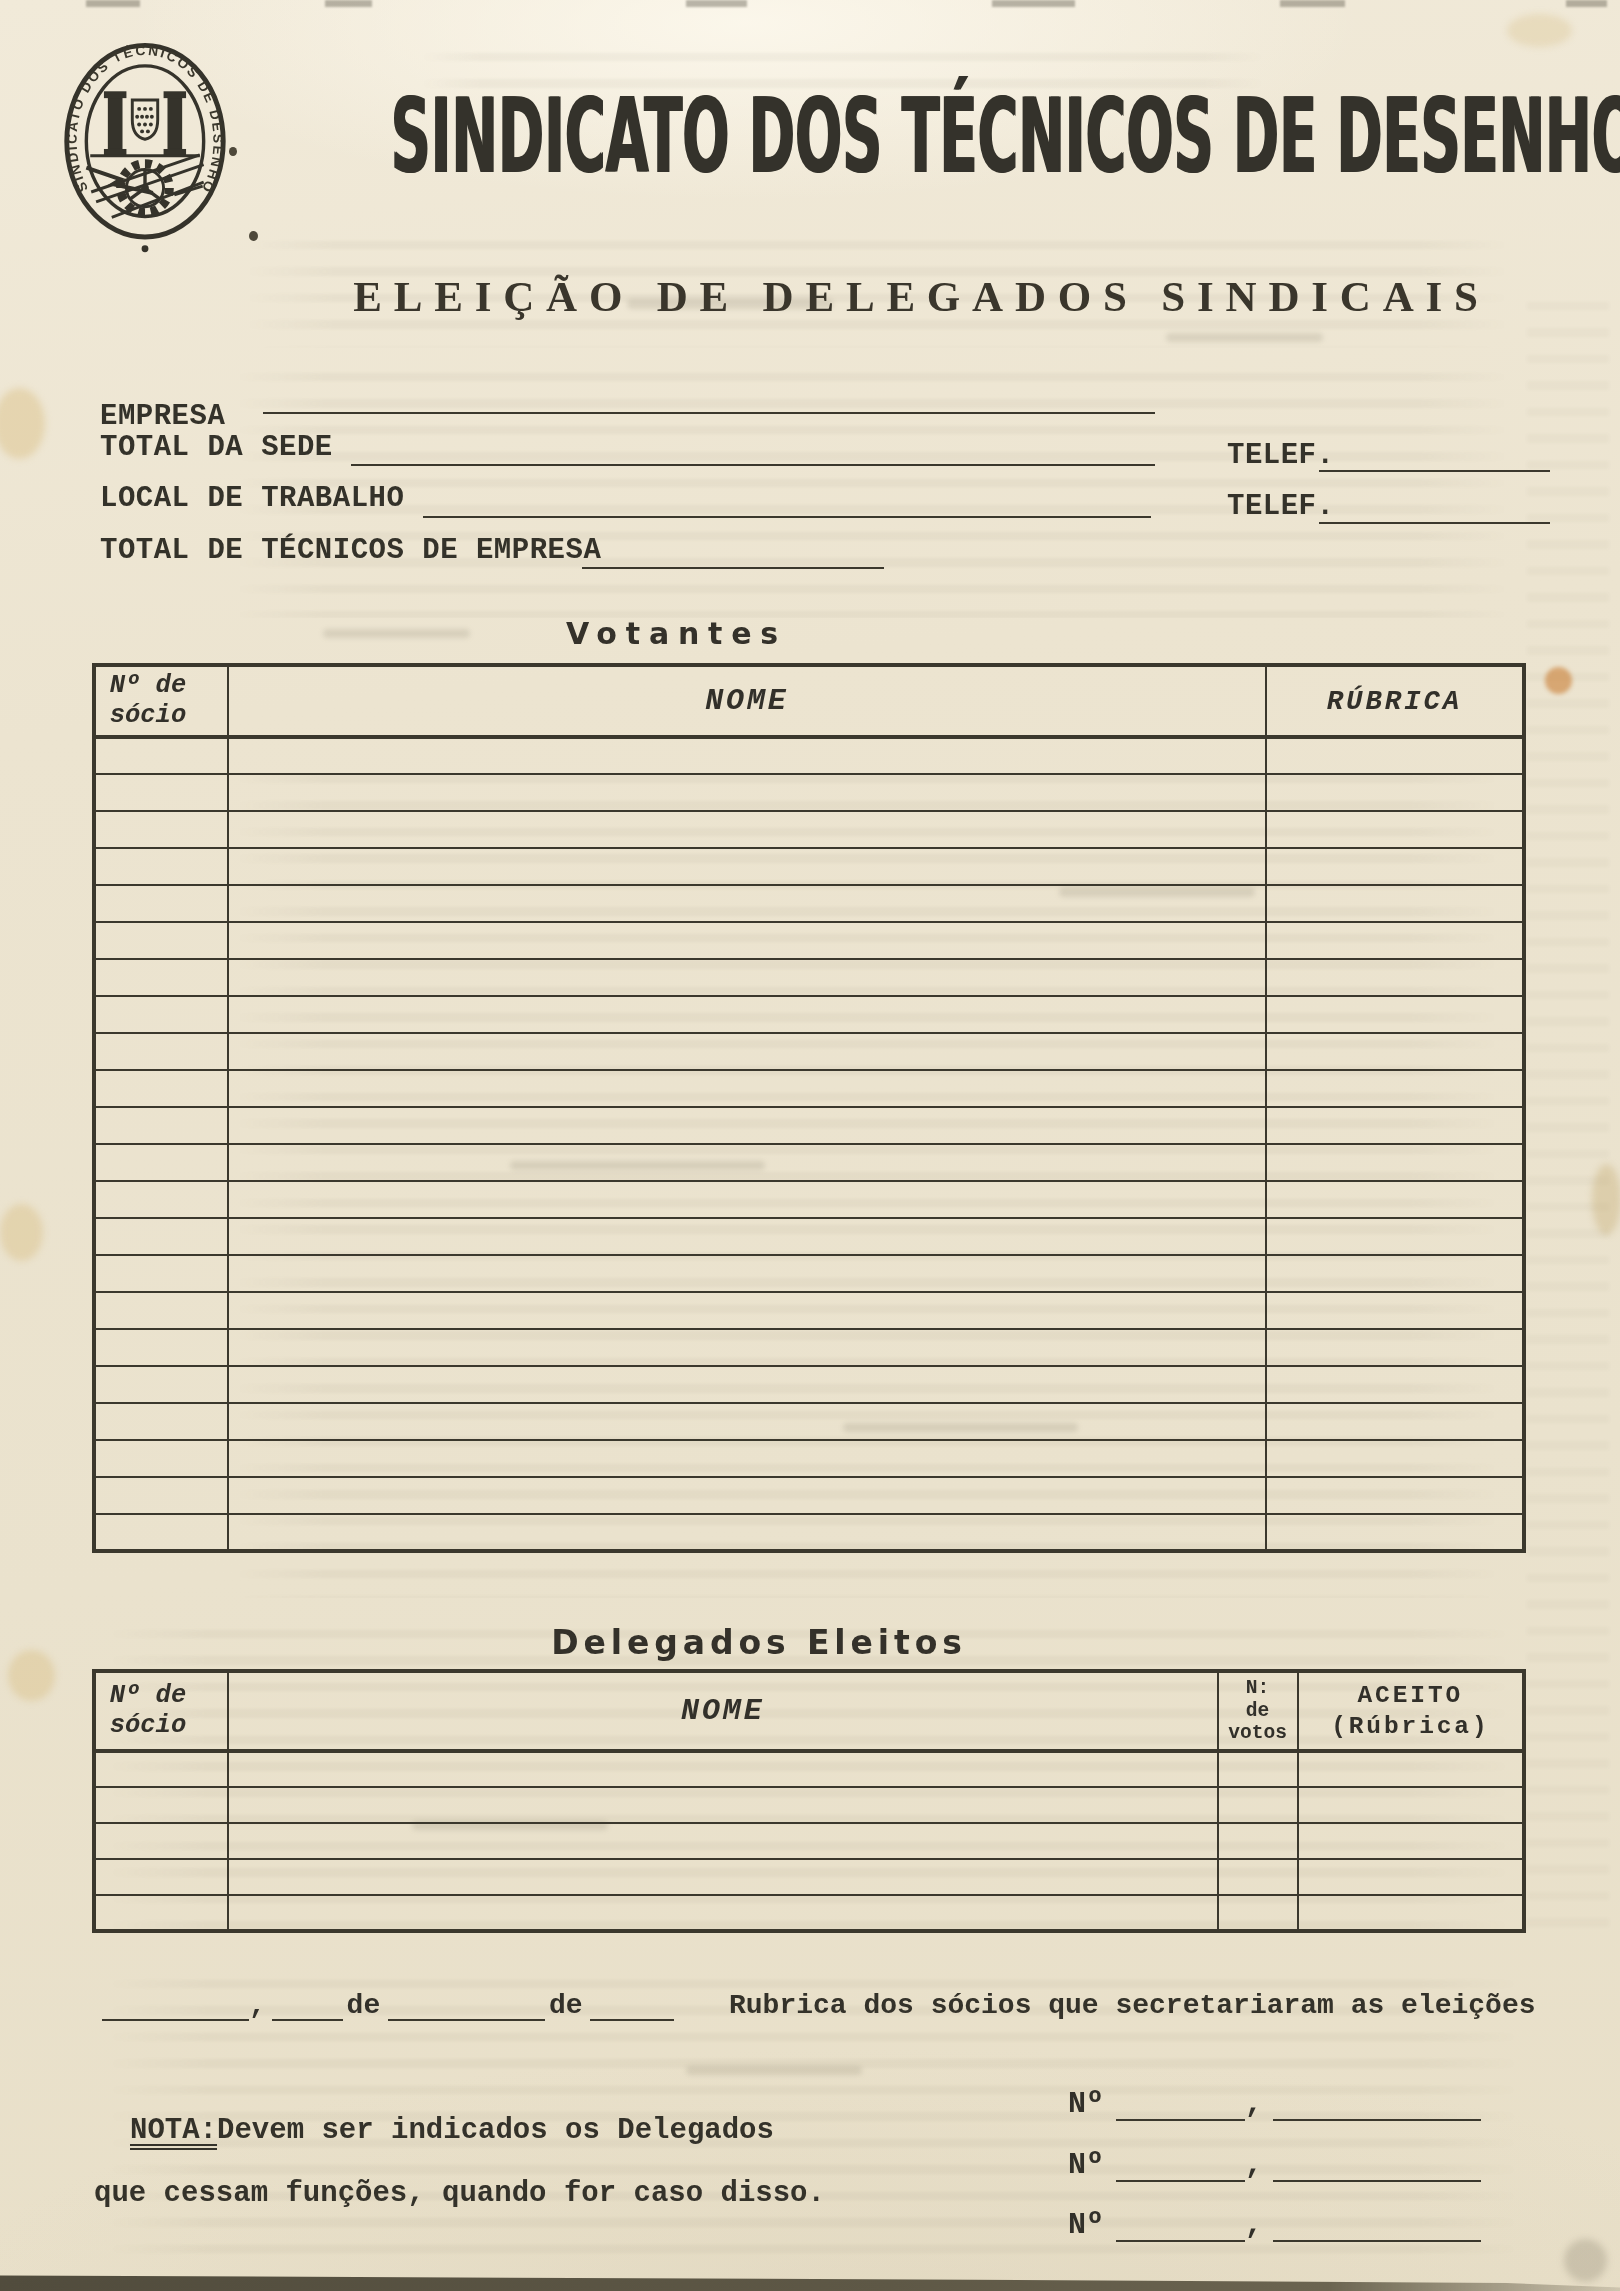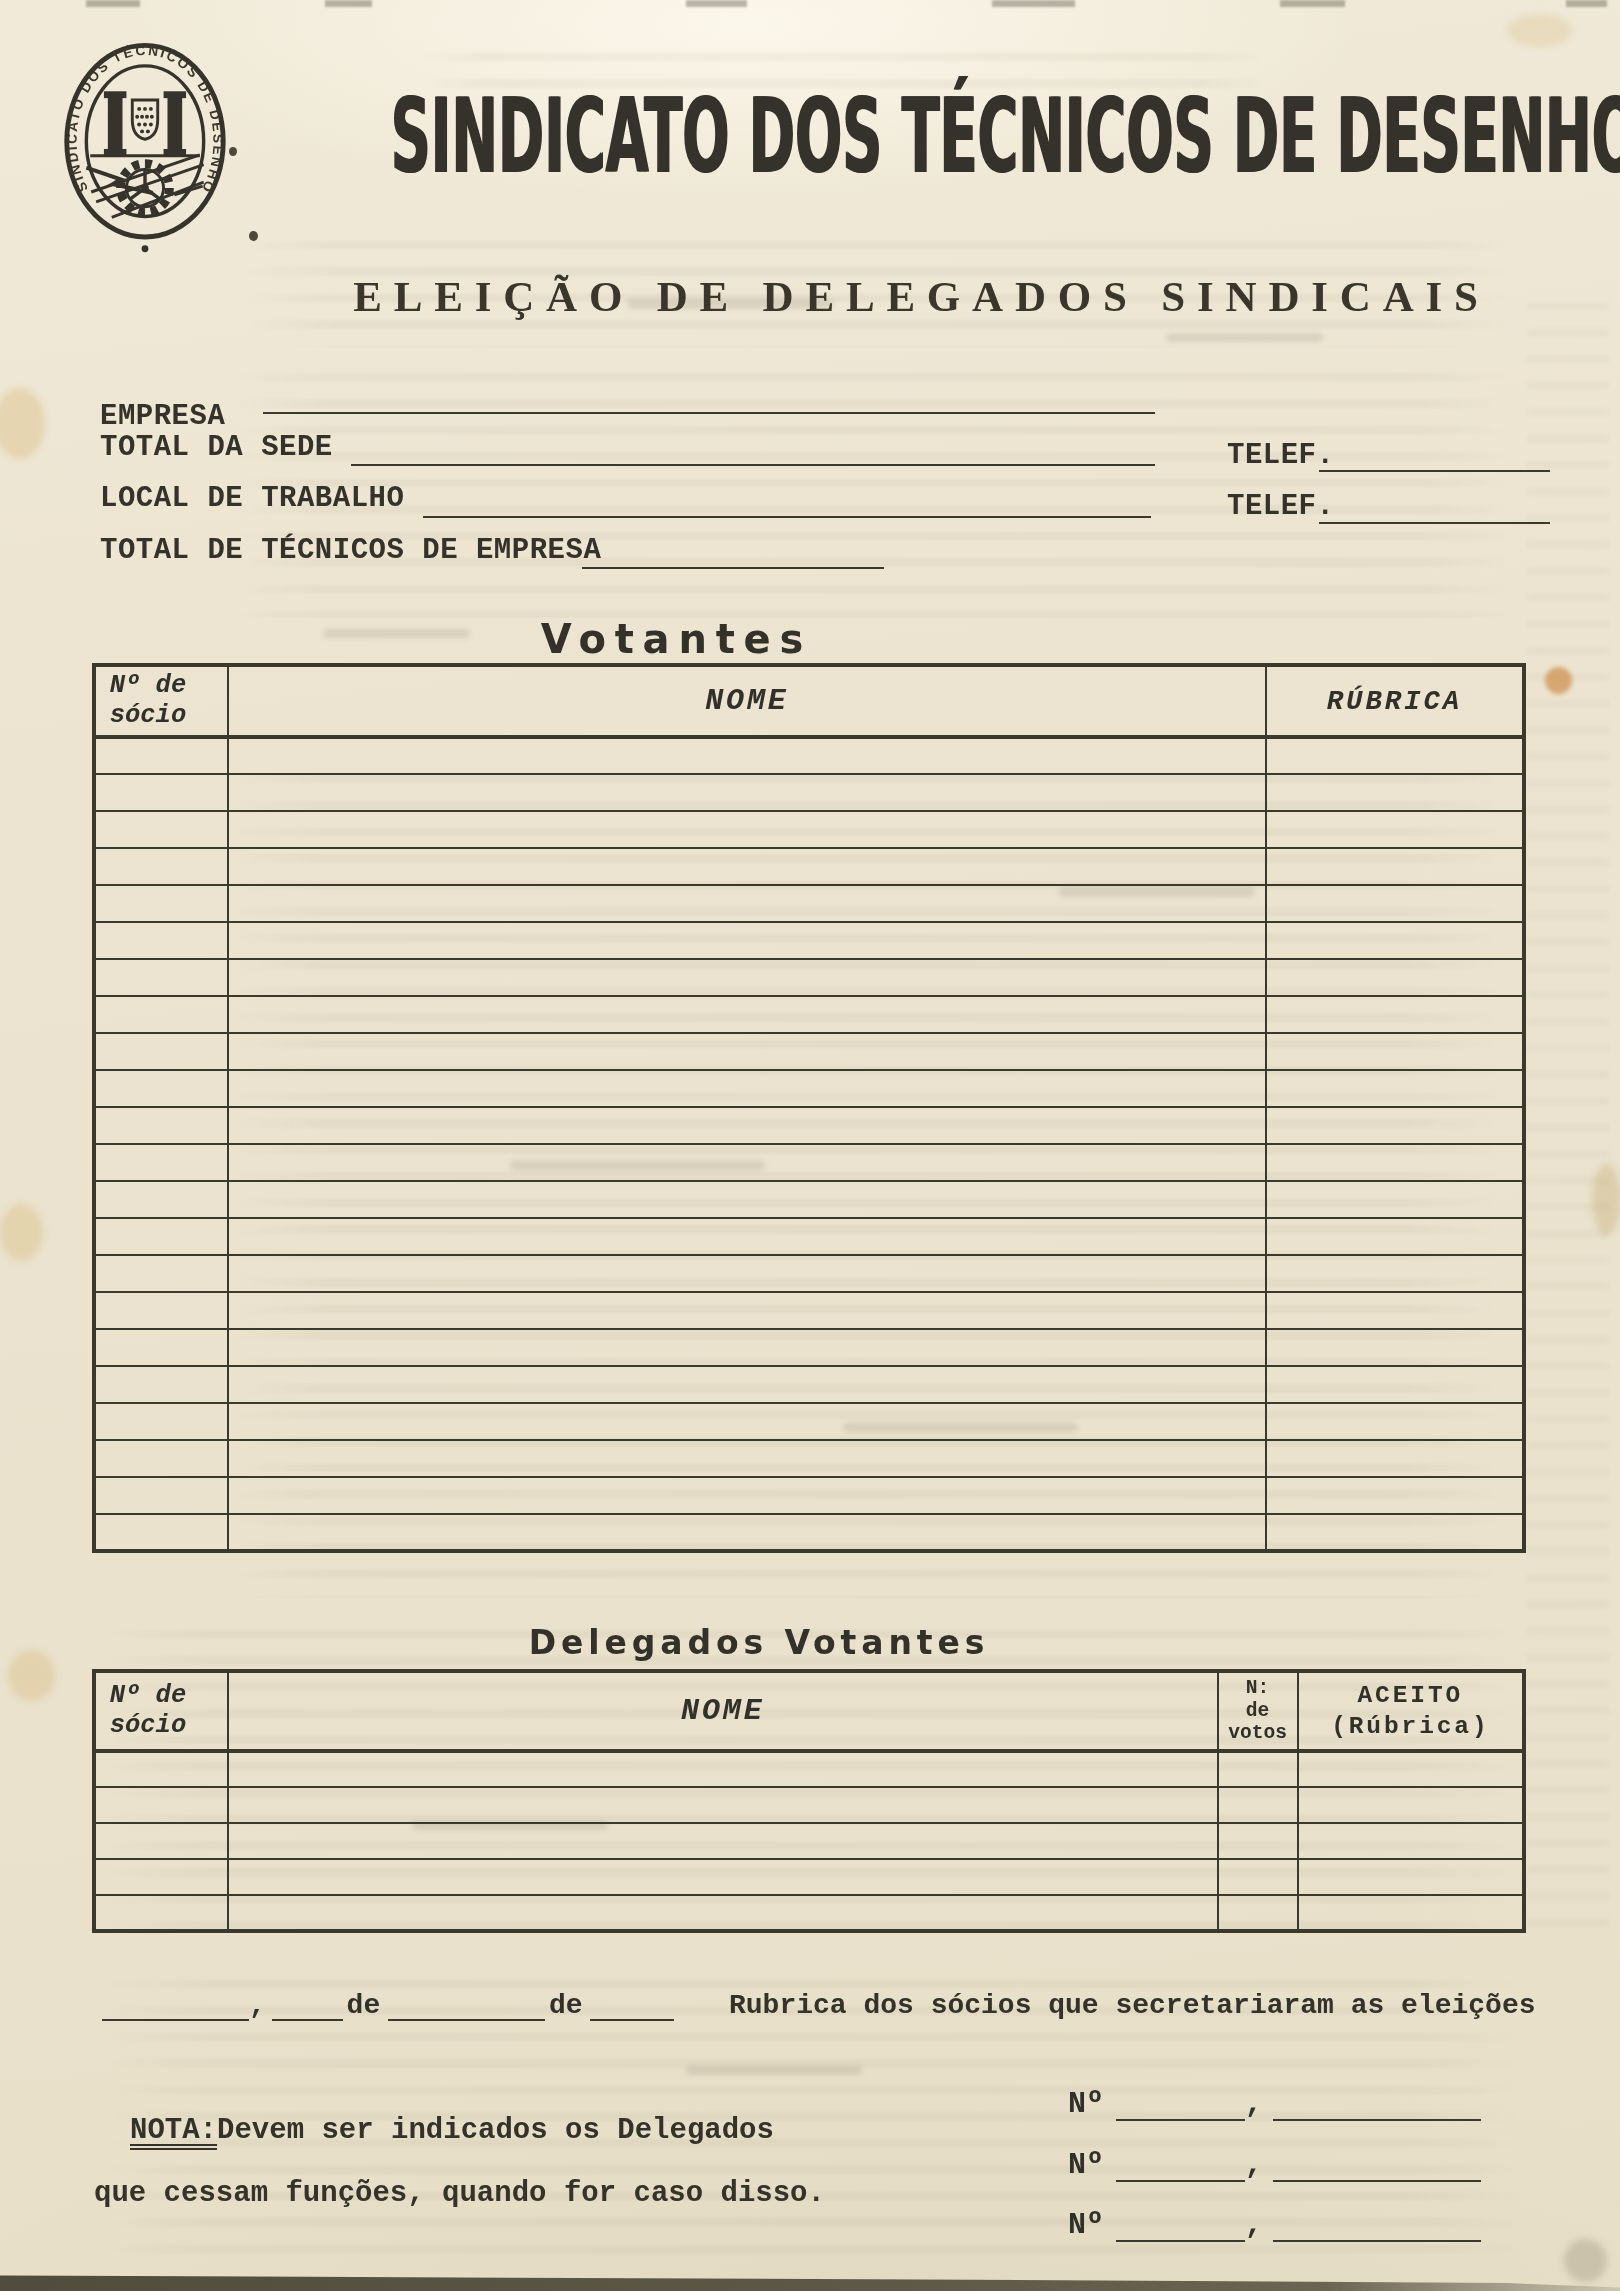--- a/index.html
+++ b/index.html
@@ -41,21 +41,21 @@
   .subtitle {
     position:absolute; left:255px; top:272px; width:1333px; text-align:center;
     font-family:"Liberation Serif", serif; font-weight:700; font-size:43px;
     letter-spacing:11.8px; white-space:nowrap; color:#3a362c;
   }
   
   .label { position:absolute; font-weight:700; font-size:29px; letter-spacing:0.5px; white-space:nowrap; color:#34322a; }
   .fline { position:absolute; height:0; border-bottom:2.9px solid #3b382d; }
   
   .section-heading { position:absolute; font-family:"DejaVu Sans", sans-serif; font-weight:700; color:#34312a; white-space:nowrap; }
-  #votantes-heading  { left:446px; top:616px; width:461px; text-align:center; font-size:40px; letter-spacing:8.8px; }
+  #votantes-heading  { left:446px; top:616px; width:461px; text-align:center; font-size:30px; letter-spacing:8.8px; }
   #delegados-heading { left:421px; top:1623px; width:676px; text-align:center; font-size:33px; letter-spacing:4.9px; }
   .sheet-table { position:absolute; left:92px; border-collapse:collapse; table-layout:fixed; }
   .sheet-table, .sheet-table th, .sheet-table td { border:2px solid #3b382d; }
   .sheet-table { border-width:4.9px;padding-left:12px; }
   .sheet-table thead th { border-bottom-width:4.9px; font-style:italic; font-weight:700; padding:0; vertical-align:middle; }
   .sheet-table td { padding:0; }
   #votantes-table  { top:663px;  width:1434px; }
   #votantes-table  thead tr { height:72px; }
   #votantes-table  tbody tr { height:37px; }
   #delegados-table { top:1669px; width:1434px; }
@@ -311,21 +311,21 @@
           <td></td>
         </tr>
         <tr>
           <td></td>
           <td></td>
           <td></td>
         </tr>
       </tbody>
   </table>
 
-  <div id="delegados-heading" class="section-heading">Delegados Votantes</div>
+  <div id="delegados-heading" class="section-heading">Delegados Eleitos</div>
   <table id="delegados-table" class="sheet-table">
     <colgroup>
         <col style="width:134px;">
         <col style="width:988px;">
         <col style="width:80px;">
         <col style="width:226px;">
       </colgroup>
     <thead>
       <tr>
         <th class="th-socio">

